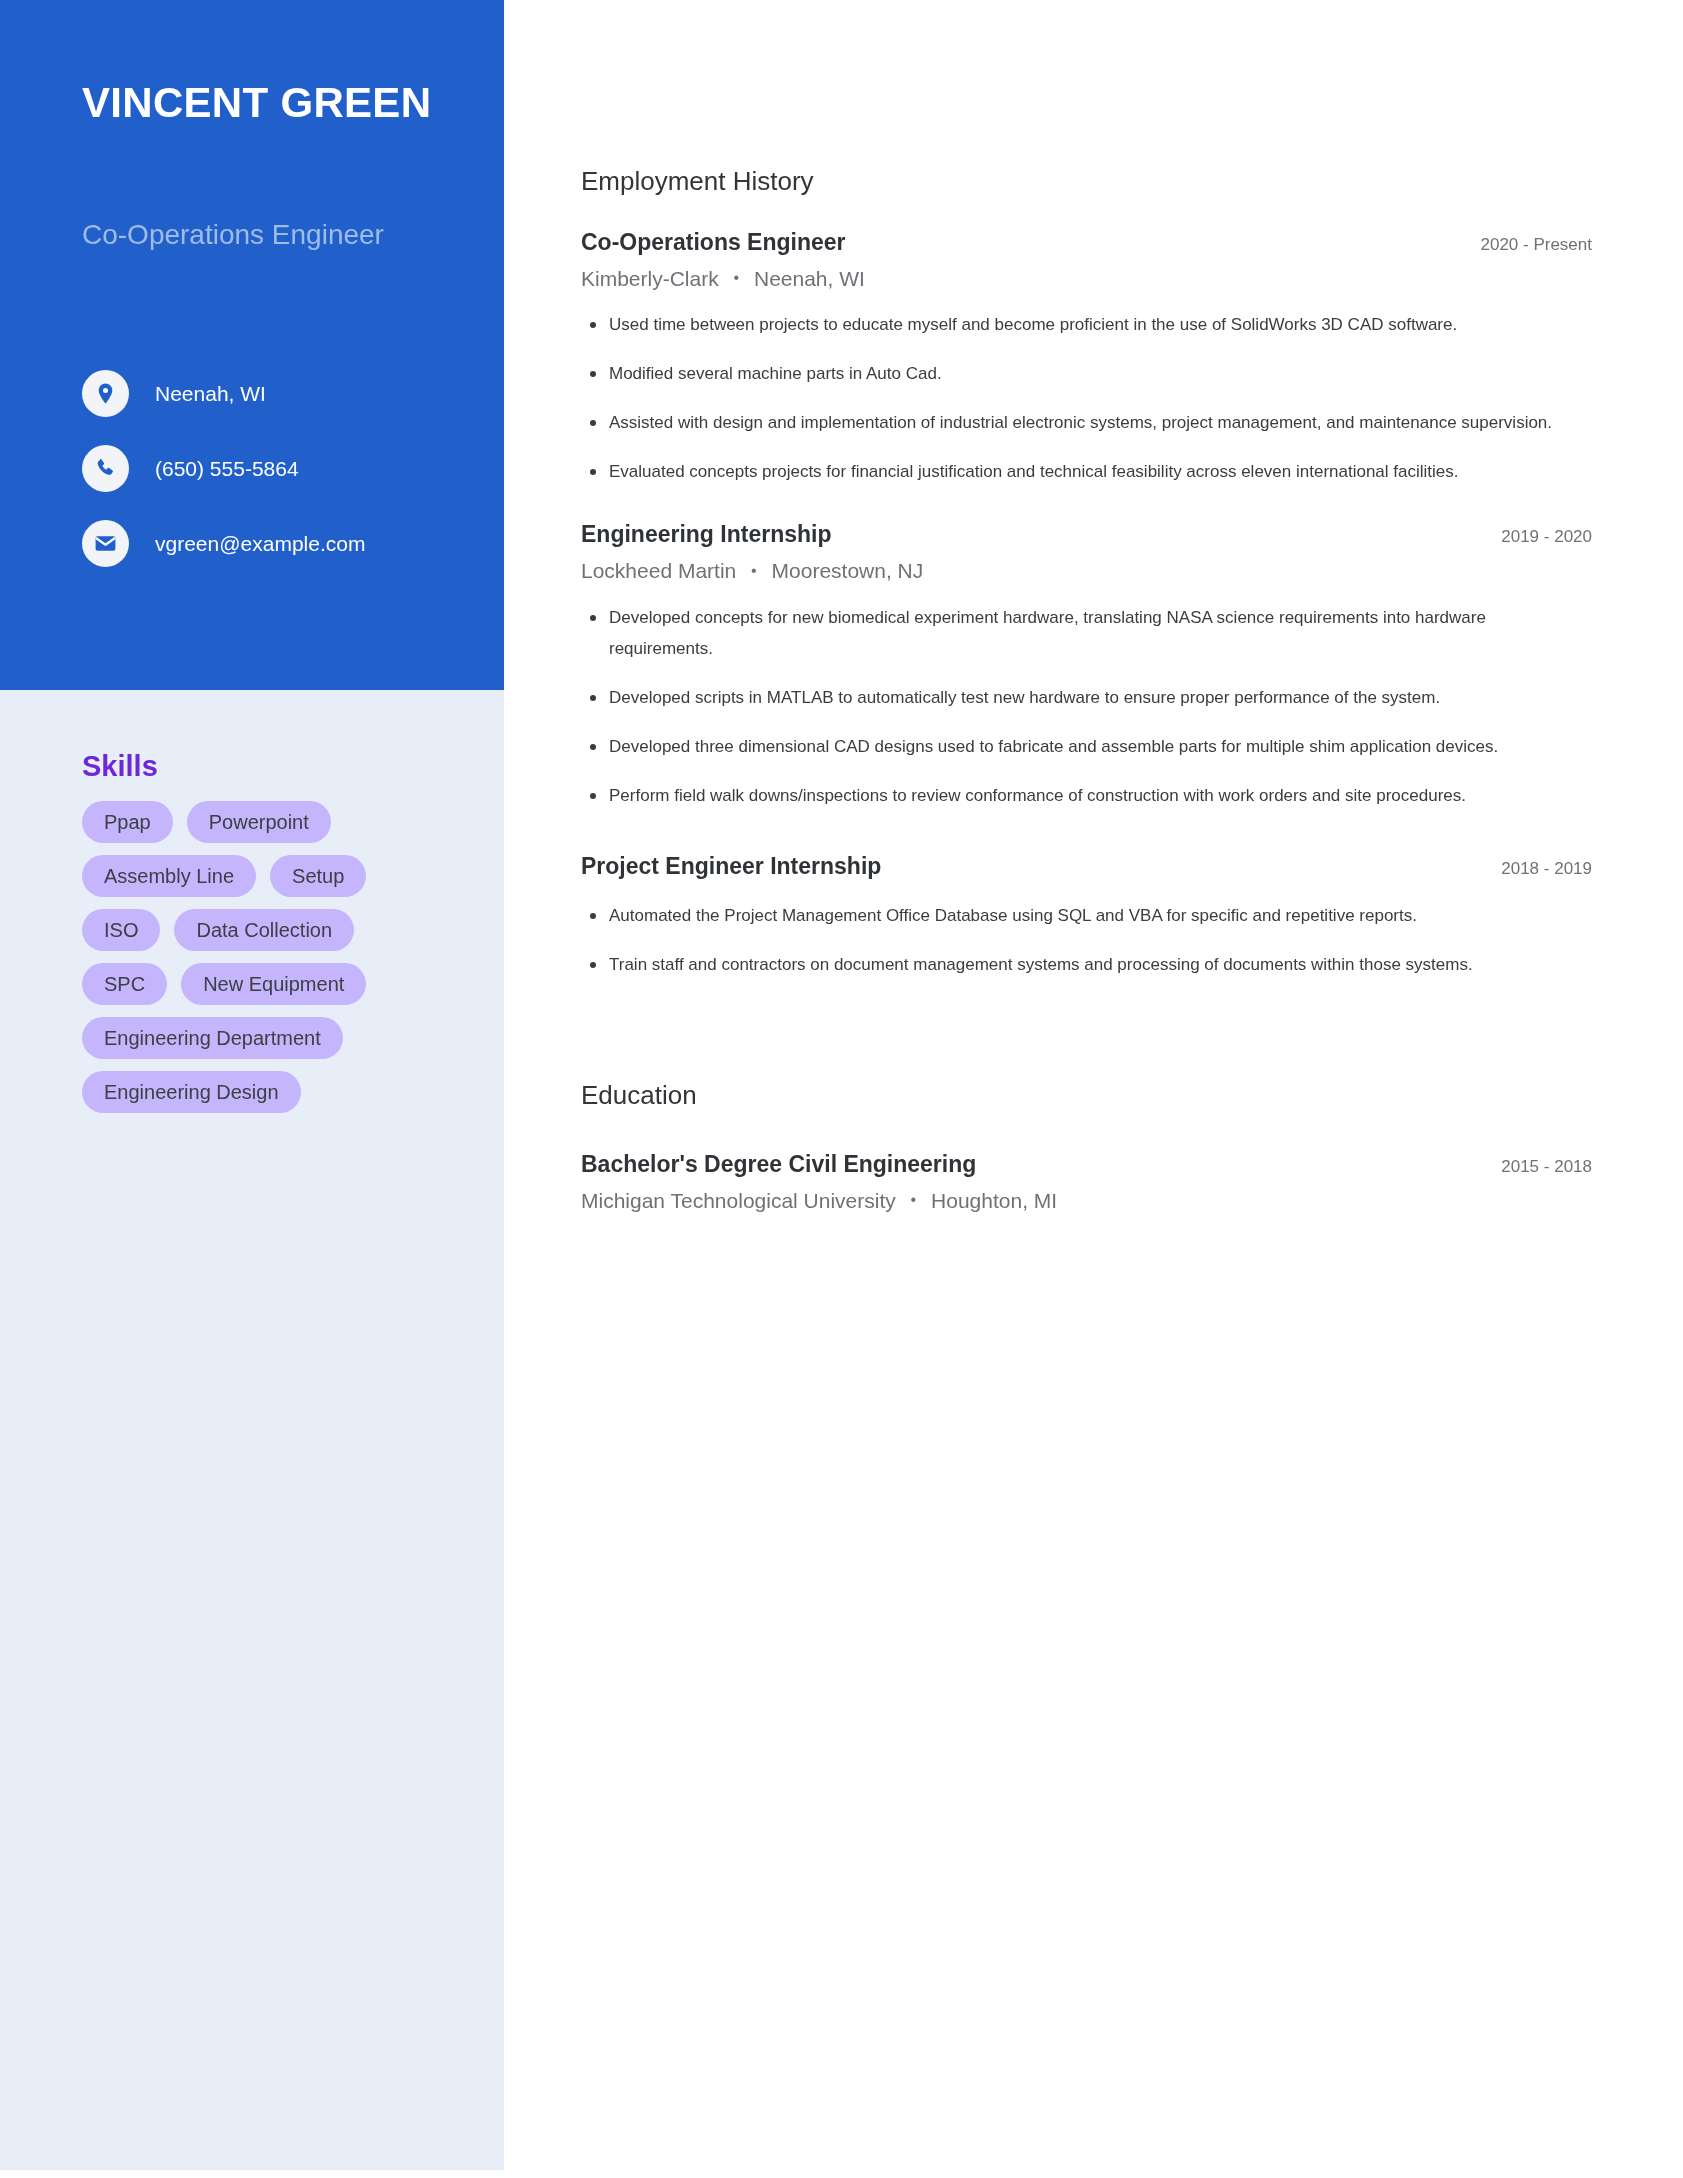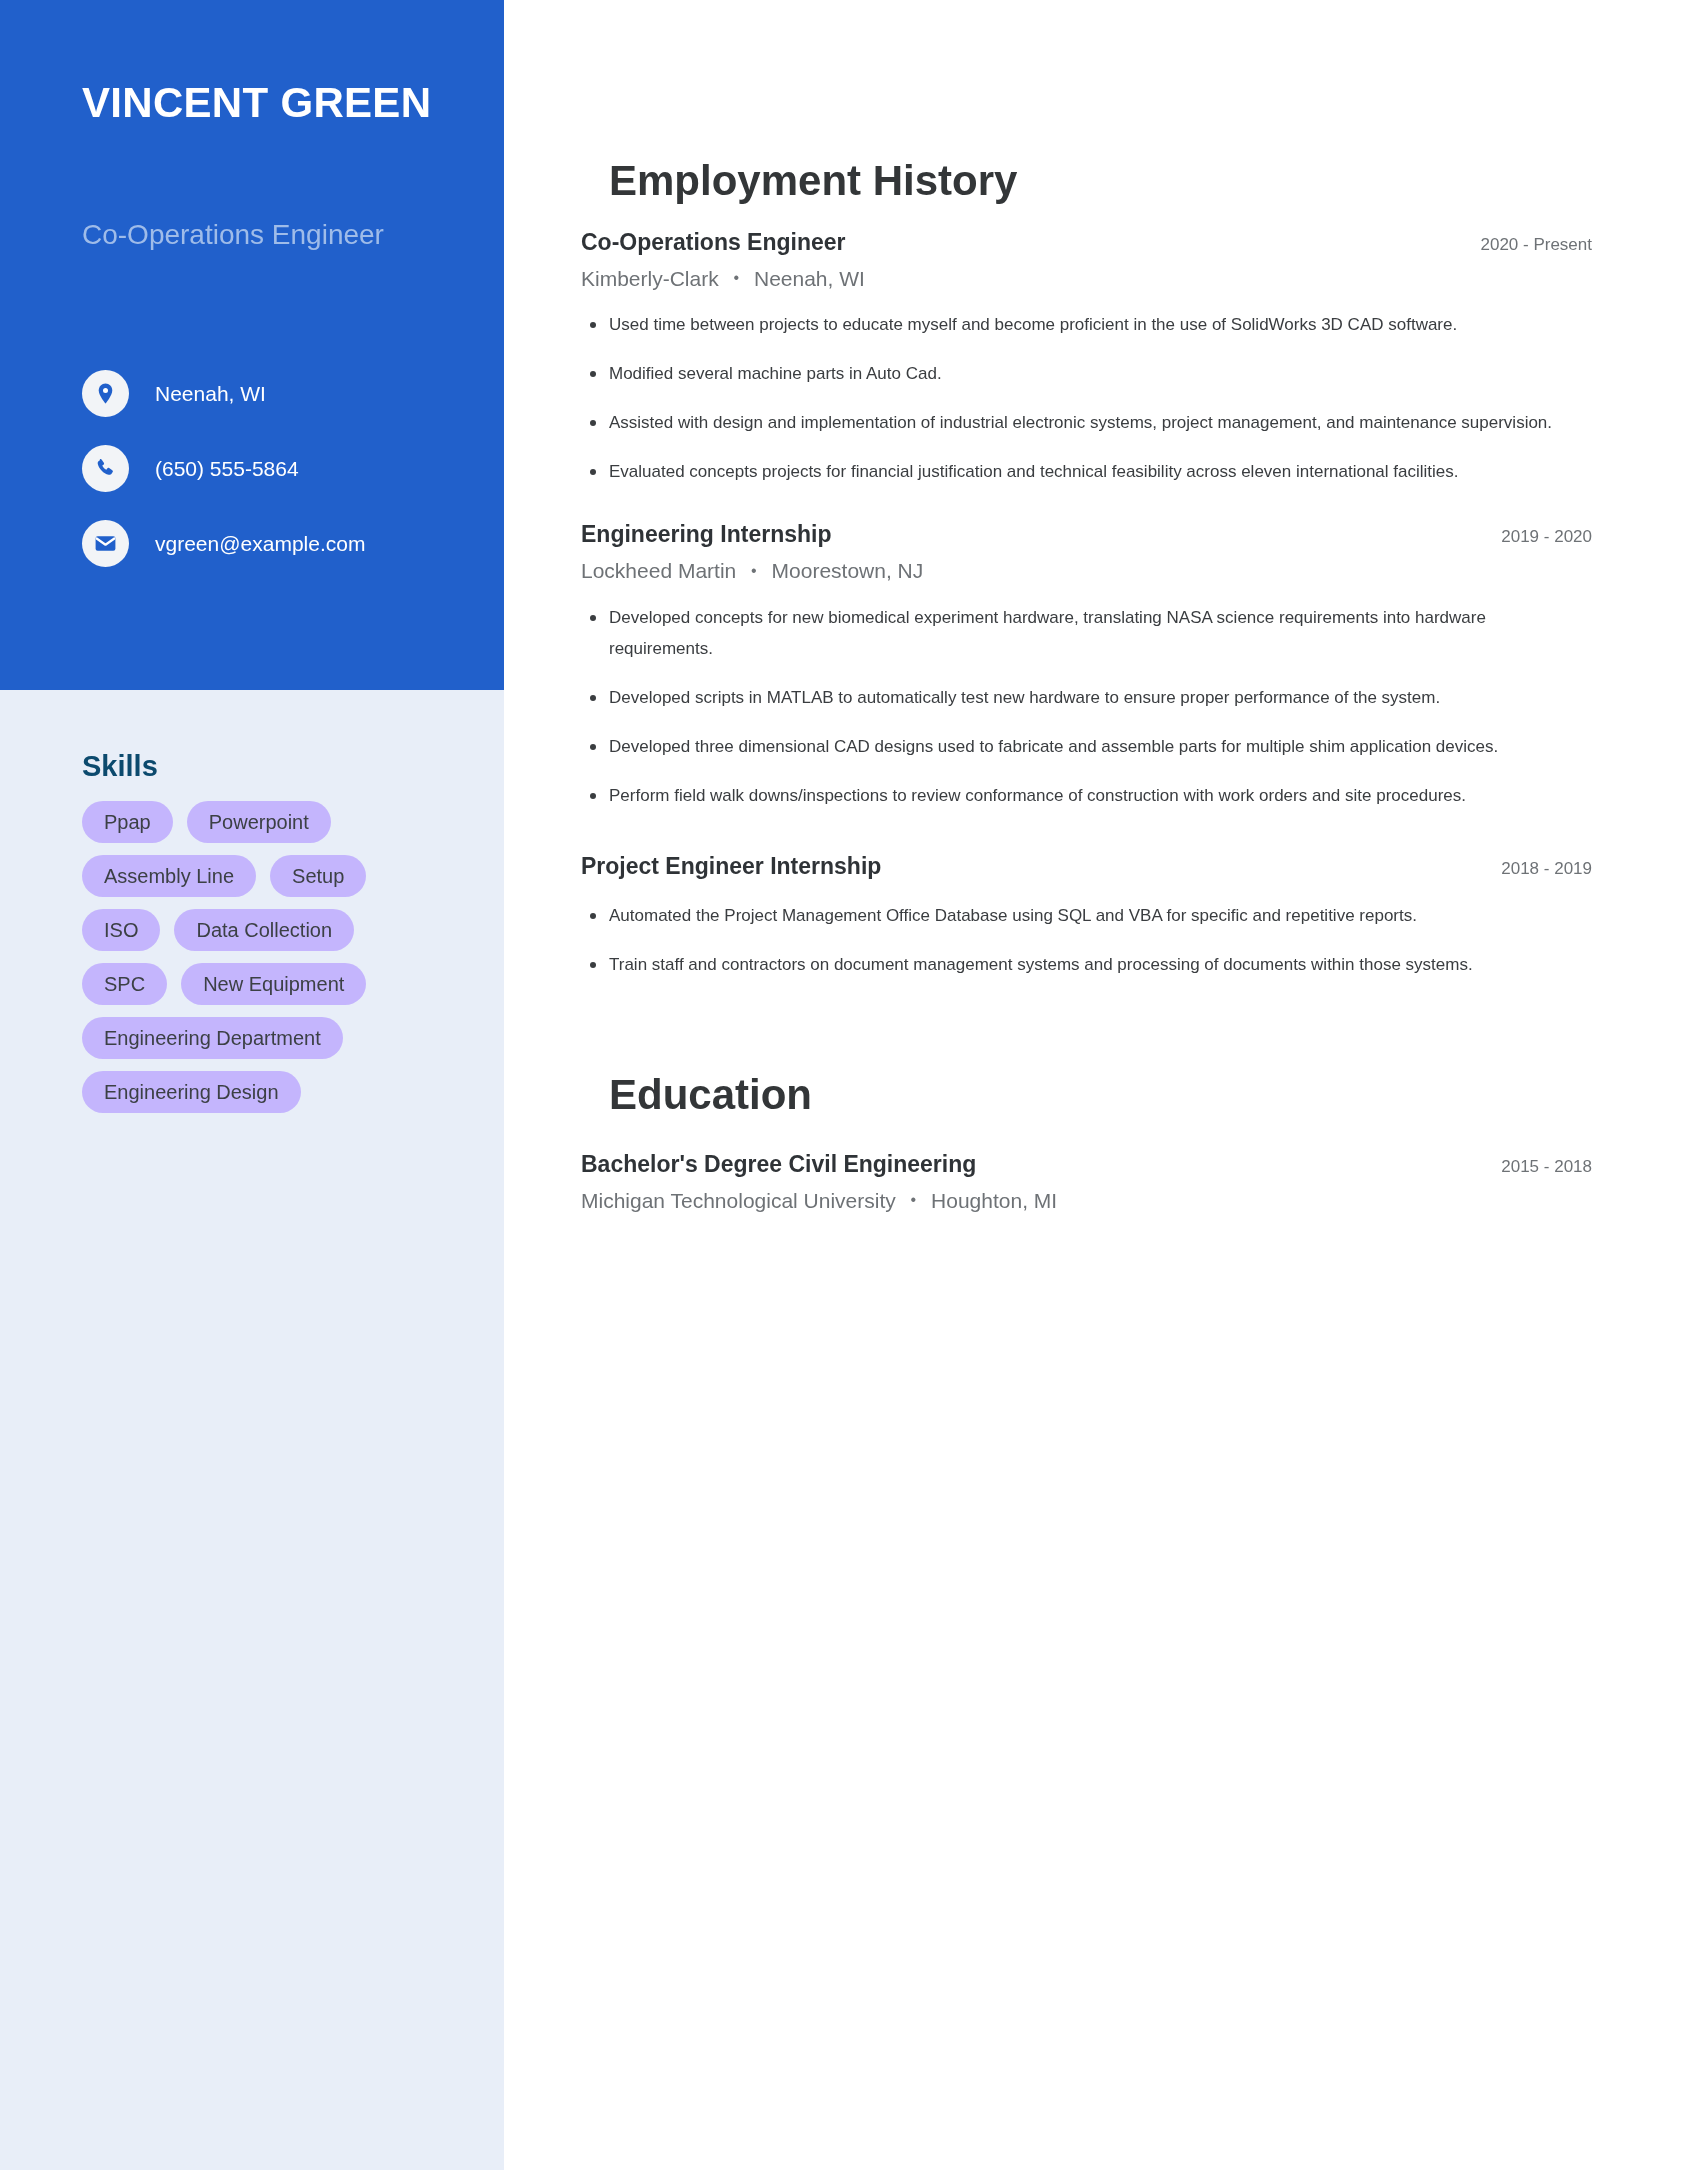--- a/index.html
+++ b/index.html
@@ -102,21 +102,21 @@
   
   .skills-section {
     position: absolute;
     left: 0;
     top: 749px;
     width: 504px;
   }
 
   .skills-heading {
     margin-left: 82px;
-    color: #0c4a6e;
+    color: #6d28d9;
     font-size: 29px;
     font-weight: bold;
     line-height: 34px;
   }
 
   .skills-pills {
     margin-top: 18px;
     margin-left: 82px;
     width: 337px;
     display: flex;
@@ -139,24 +139,23 @@
     position: absolute;
     left: 581px;
     top: 0;
     width: 1011px;
   }
 
   .section { position: relative; }
 
   .section-heading {
     color: #333638;
-    font-size: 42px;
-    font-weight: bold;
+    font-size: 26px;
+    font-weight: normal;
     line-height: 40px;
-    margin-left: 28px;
   }
 
   .entry { position: relative; }
 
   .entry-head {
     display: flex;
     align-items: baseline;
     justify-content: space-between;
   }
 

